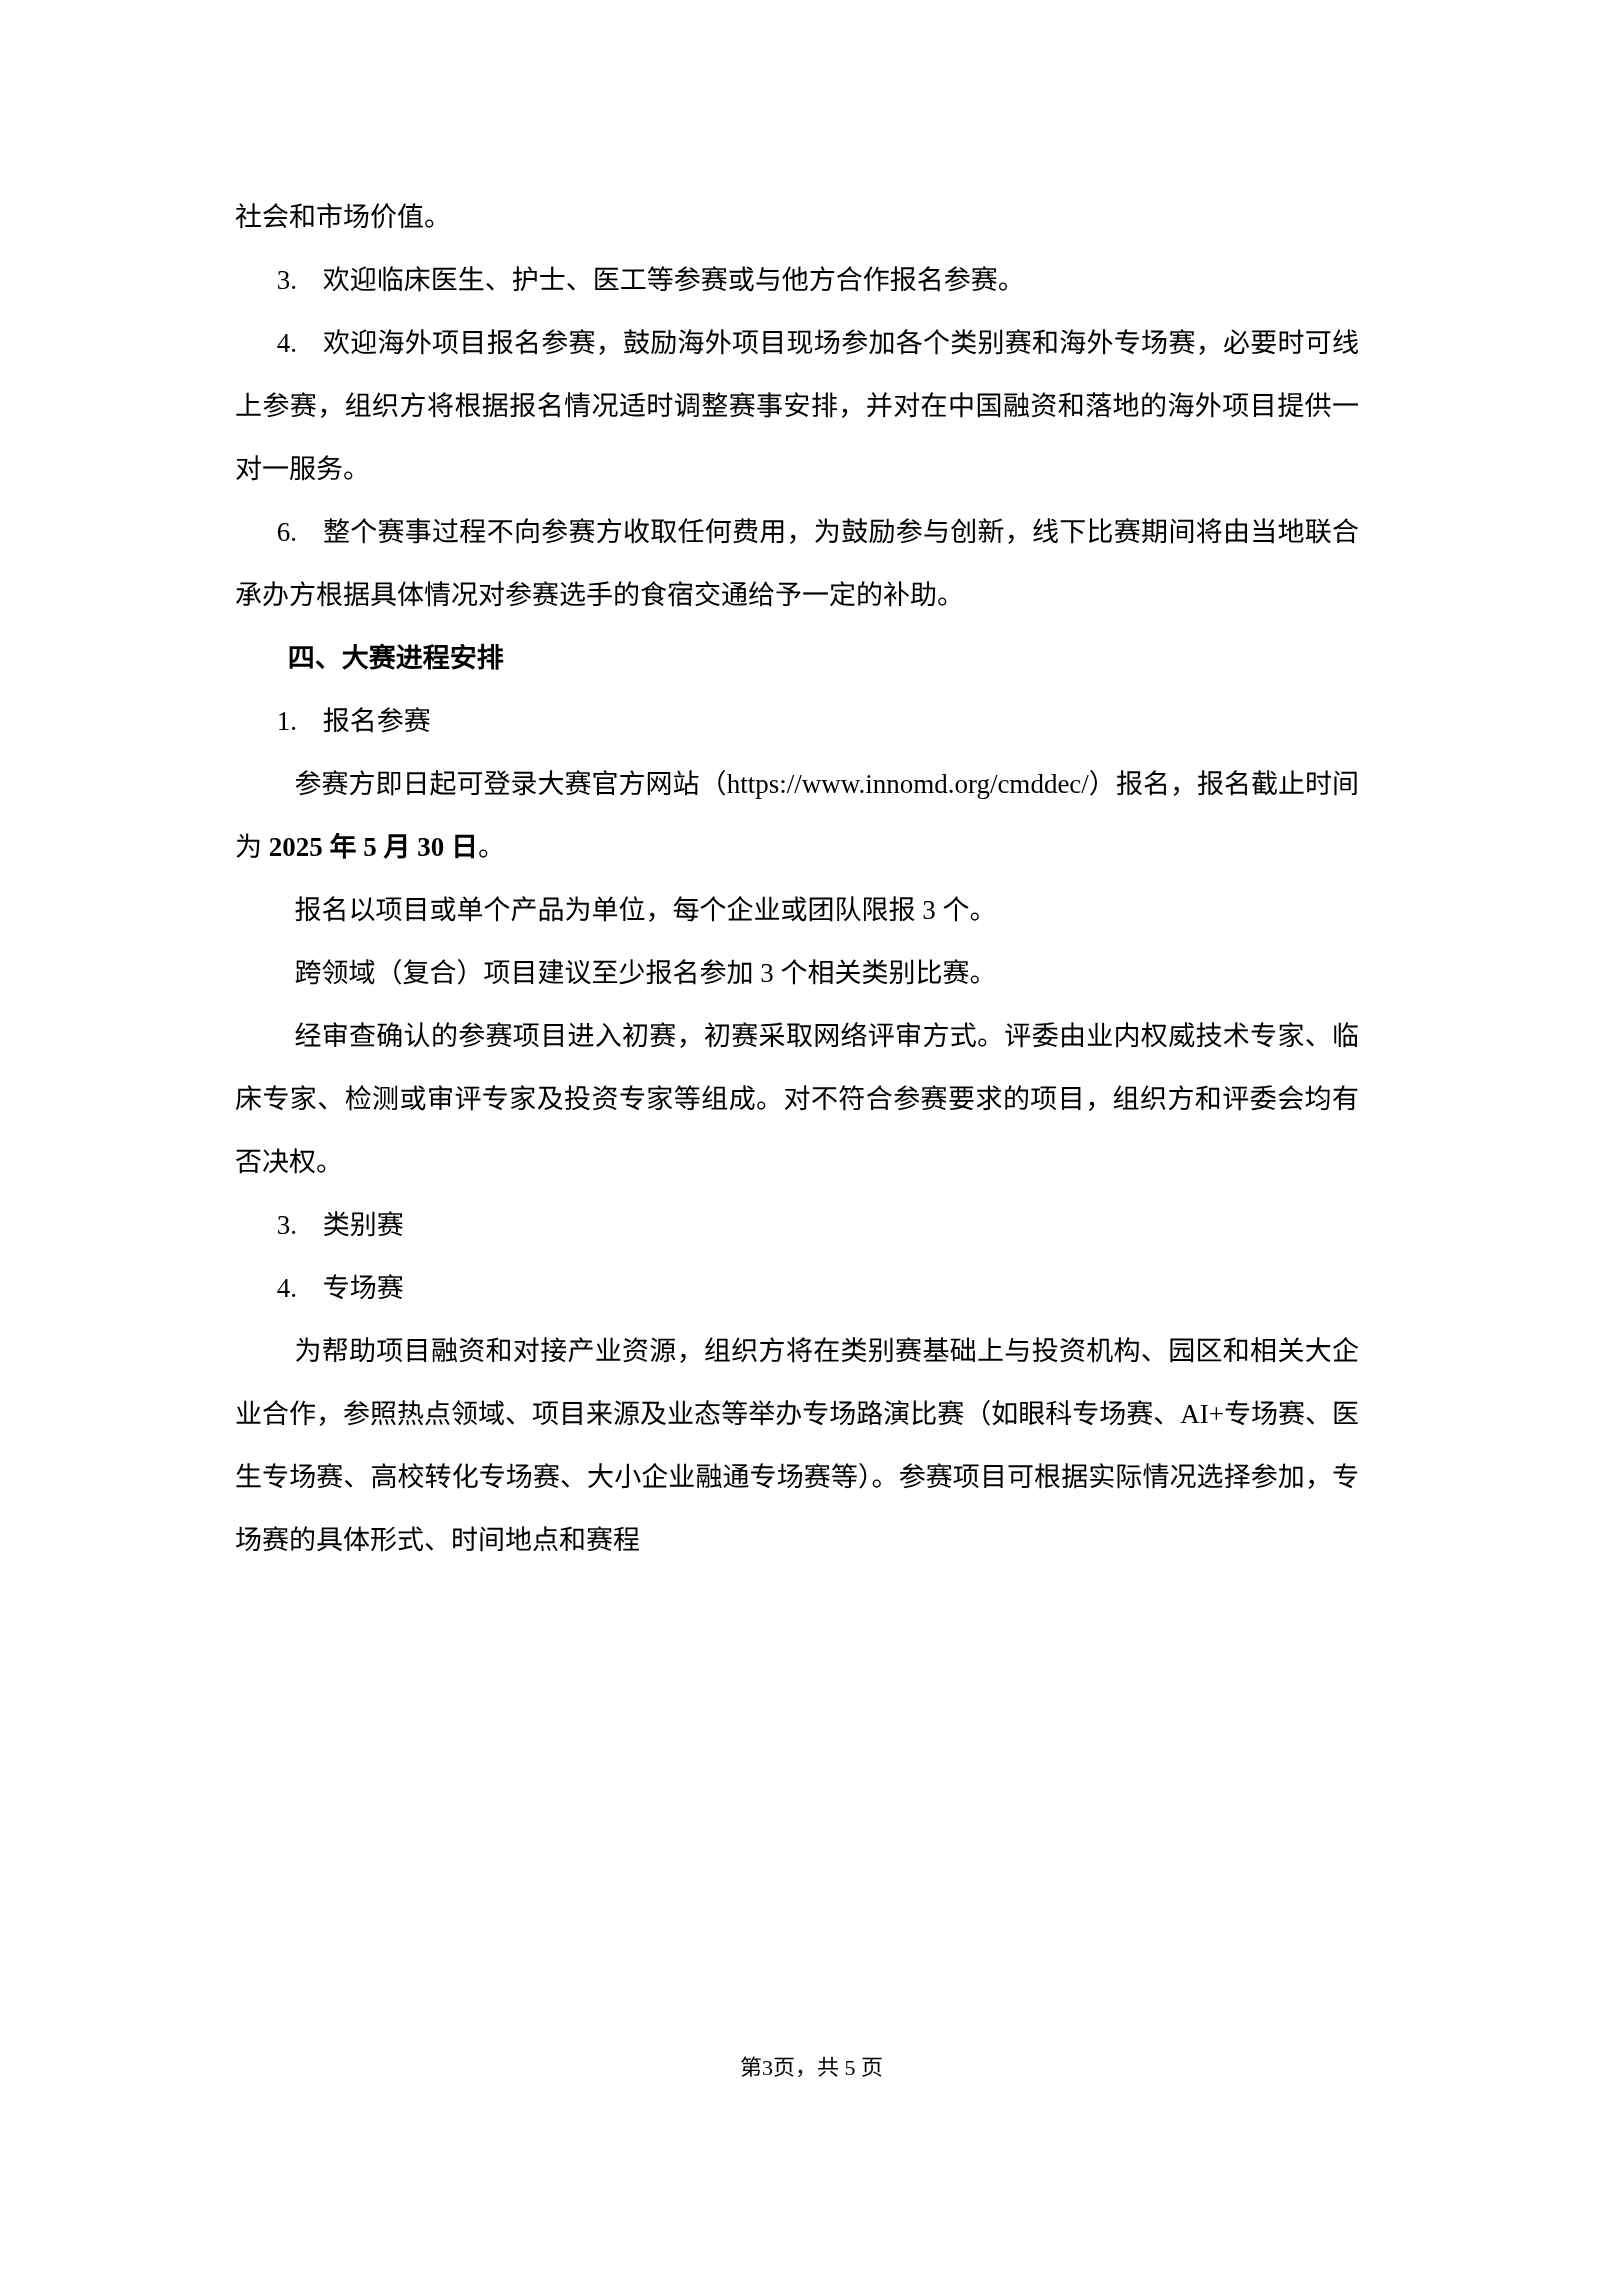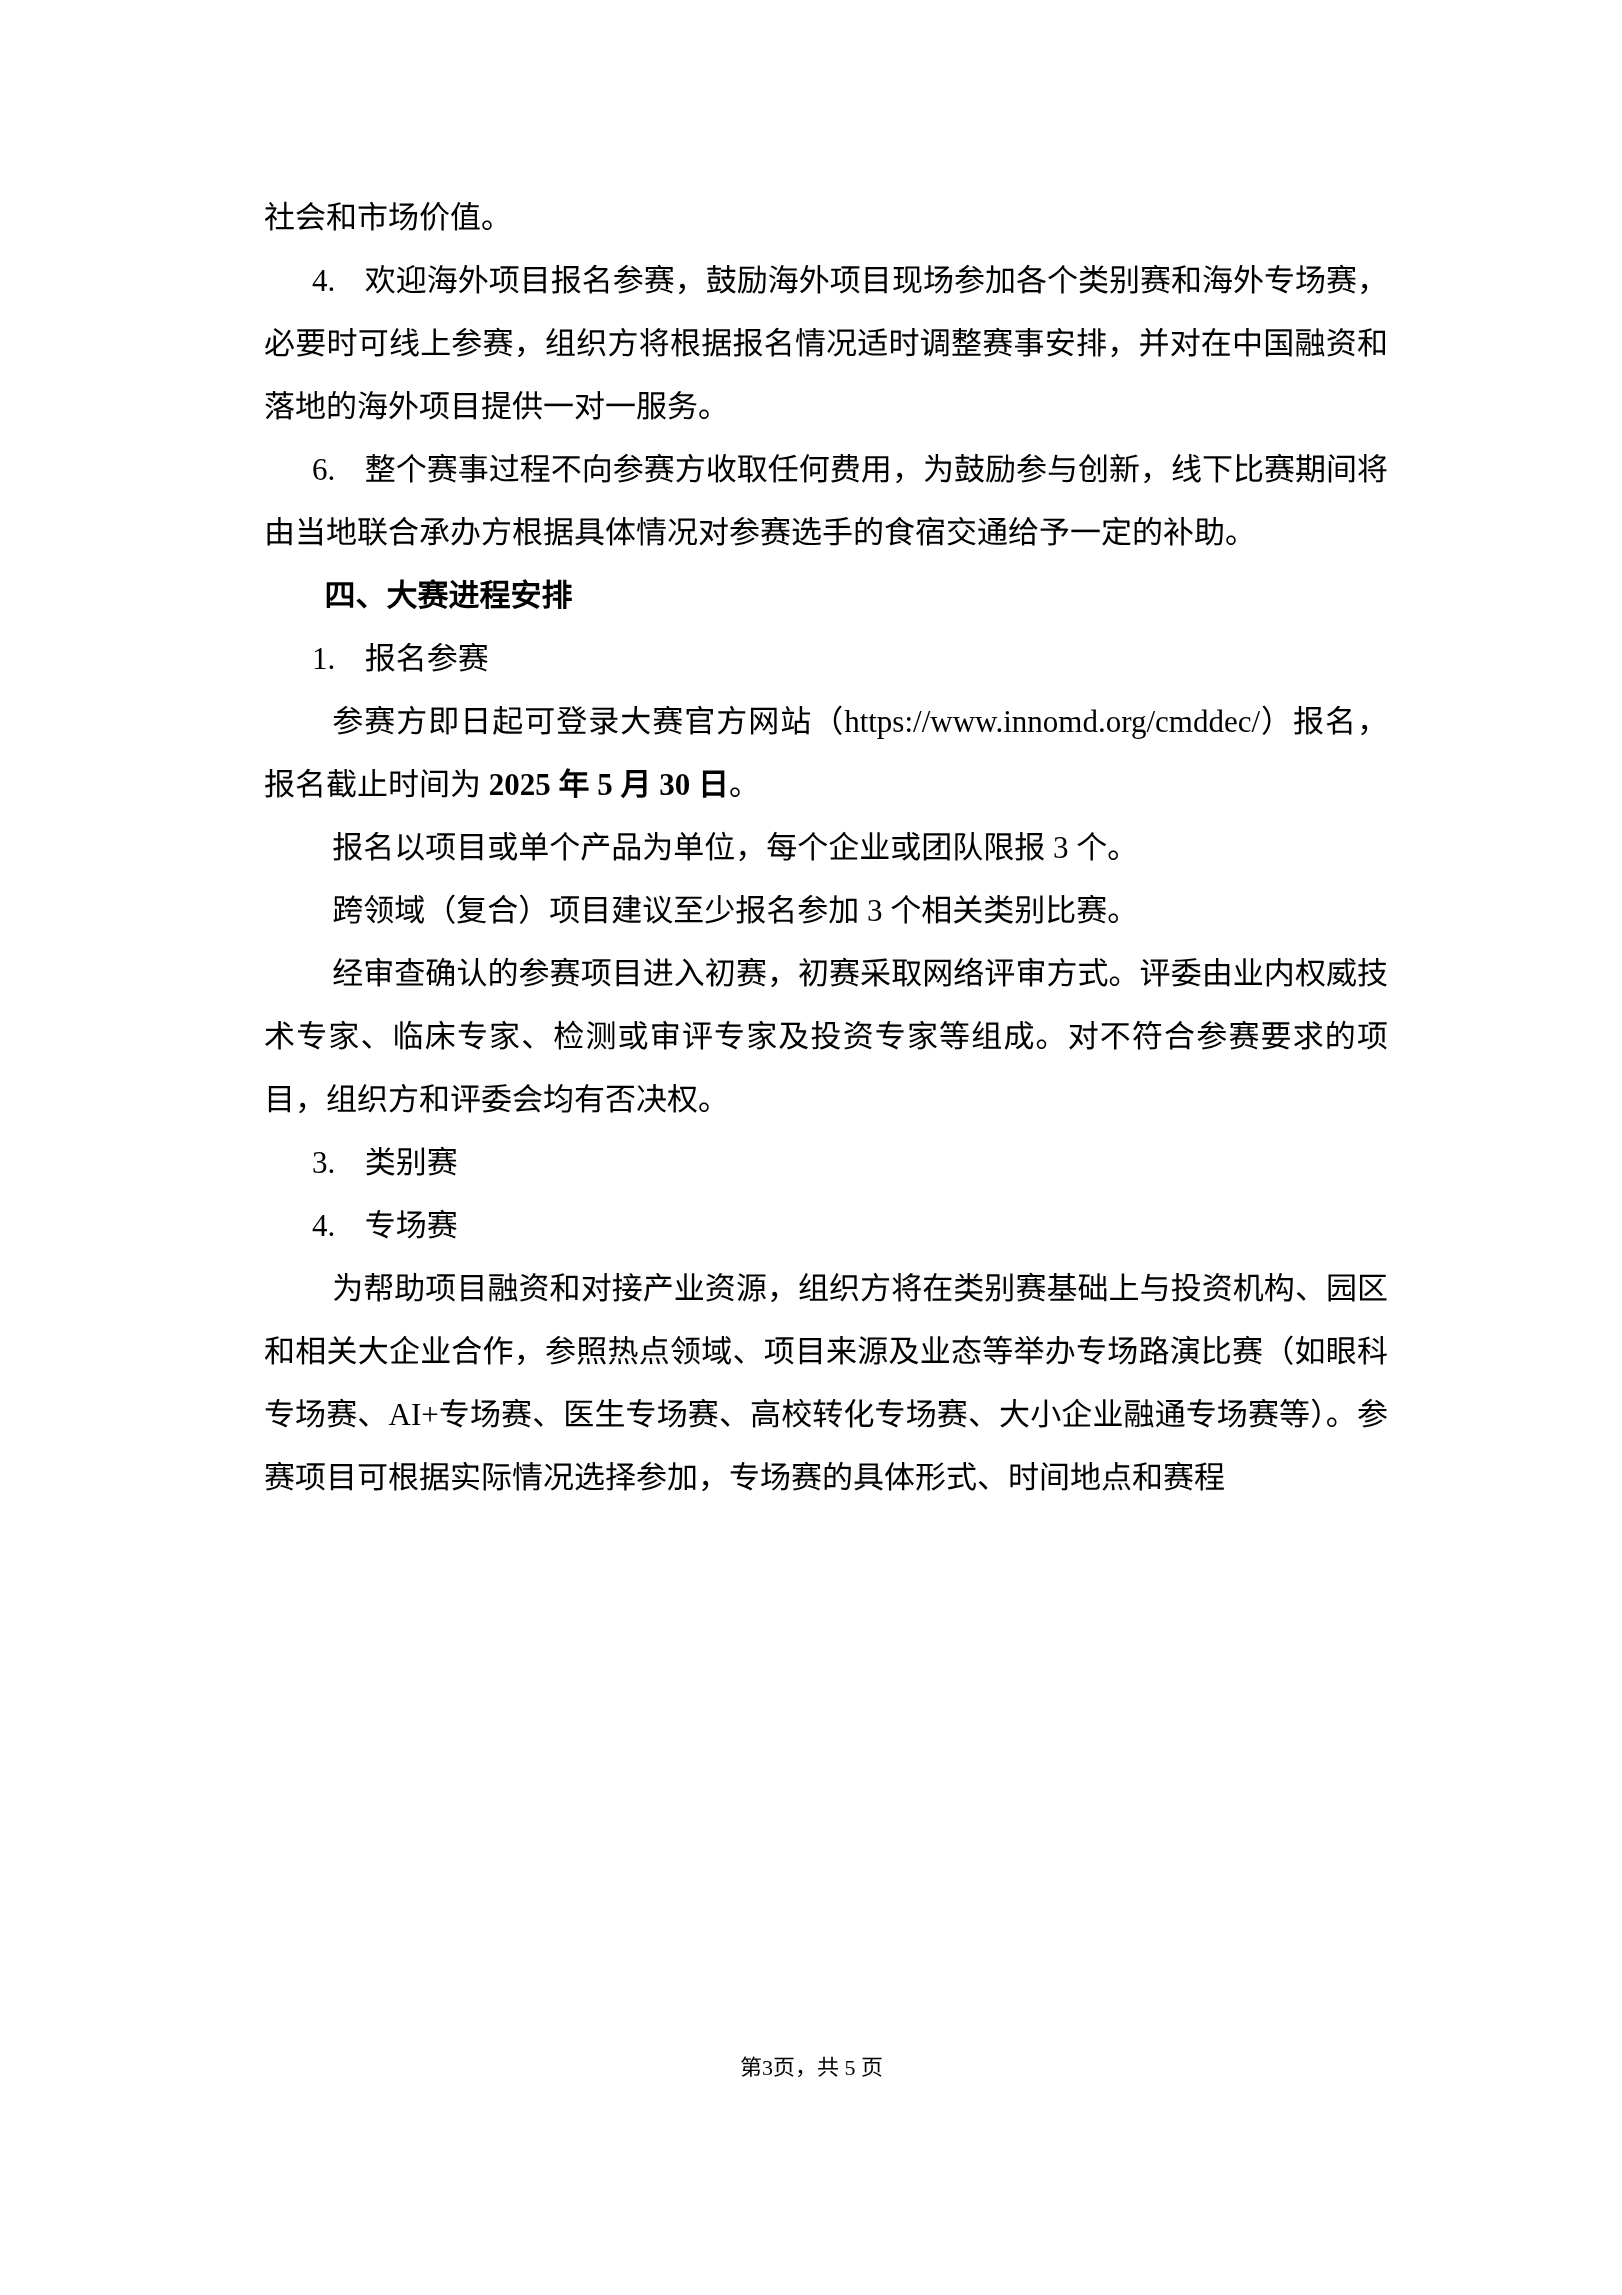--- a/index.html
+++ b/index.html
@@ -11,24 +11,24 @@
     position: relative;
     width: 1623px;
     height: 2295px;
     background: #ffffff;
     overflow: hidden;
     color: #000000;
     font-family: "Liberation Serif", "DejaVu Serif", serif;
   }
   .body-text {
     position: absolute;
-    left: 264px;
+    left: 235px;
     top: 186px;
     width: 1124px;
-    font-size: 31px;
+    font-size: 27px;
     line-height: 63px;
   }
   .para {
     margin: 0;
     padding: 0;
     text-align: justify;
     text-indent: 2.2em;
   }
   .para.cont { text-indent: 0; }
   .para.numd { text-indent: 1.55em; }
@@ -46,20 +46,21 @@
   }
 </style>
 </head>
 <body>
 
 <div class="page">
   <main class="body-text">
 
     <p class="para cont"><span>社会和市场价值。</span></p>
 
+    <p class="para numd"><span class="num">3.</span><span>欢迎临床医生、护士、医工等参赛或与他方合作报名参赛。</span></p>
 
     <p class="para numd"><span class="num">4.</span><span>欢迎海外项目报名参赛，鼓励海外项目现场参加各个类别赛和海外专场赛，必要时可线上参赛，组织方将根据报名情况适时调整赛事安排，并对在中国融资和落地的海外项目提供一对一服务。</span></p>
 
 
     <p class="para numd"><span class="num">6.</span><span>整个赛事过程不向参赛方收取任何费用，为鼓励参与创新，线下比赛期间将由当地联合承办方根据具体情况对参赛选手的食宿交通给予一定的补助。</span></p>
 
     <p class="para heading"><span>四、大赛进程安排</span></p>
 
     <p class="para numd"><span class="num">1.</span><span>报名参赛</span></p>
 

